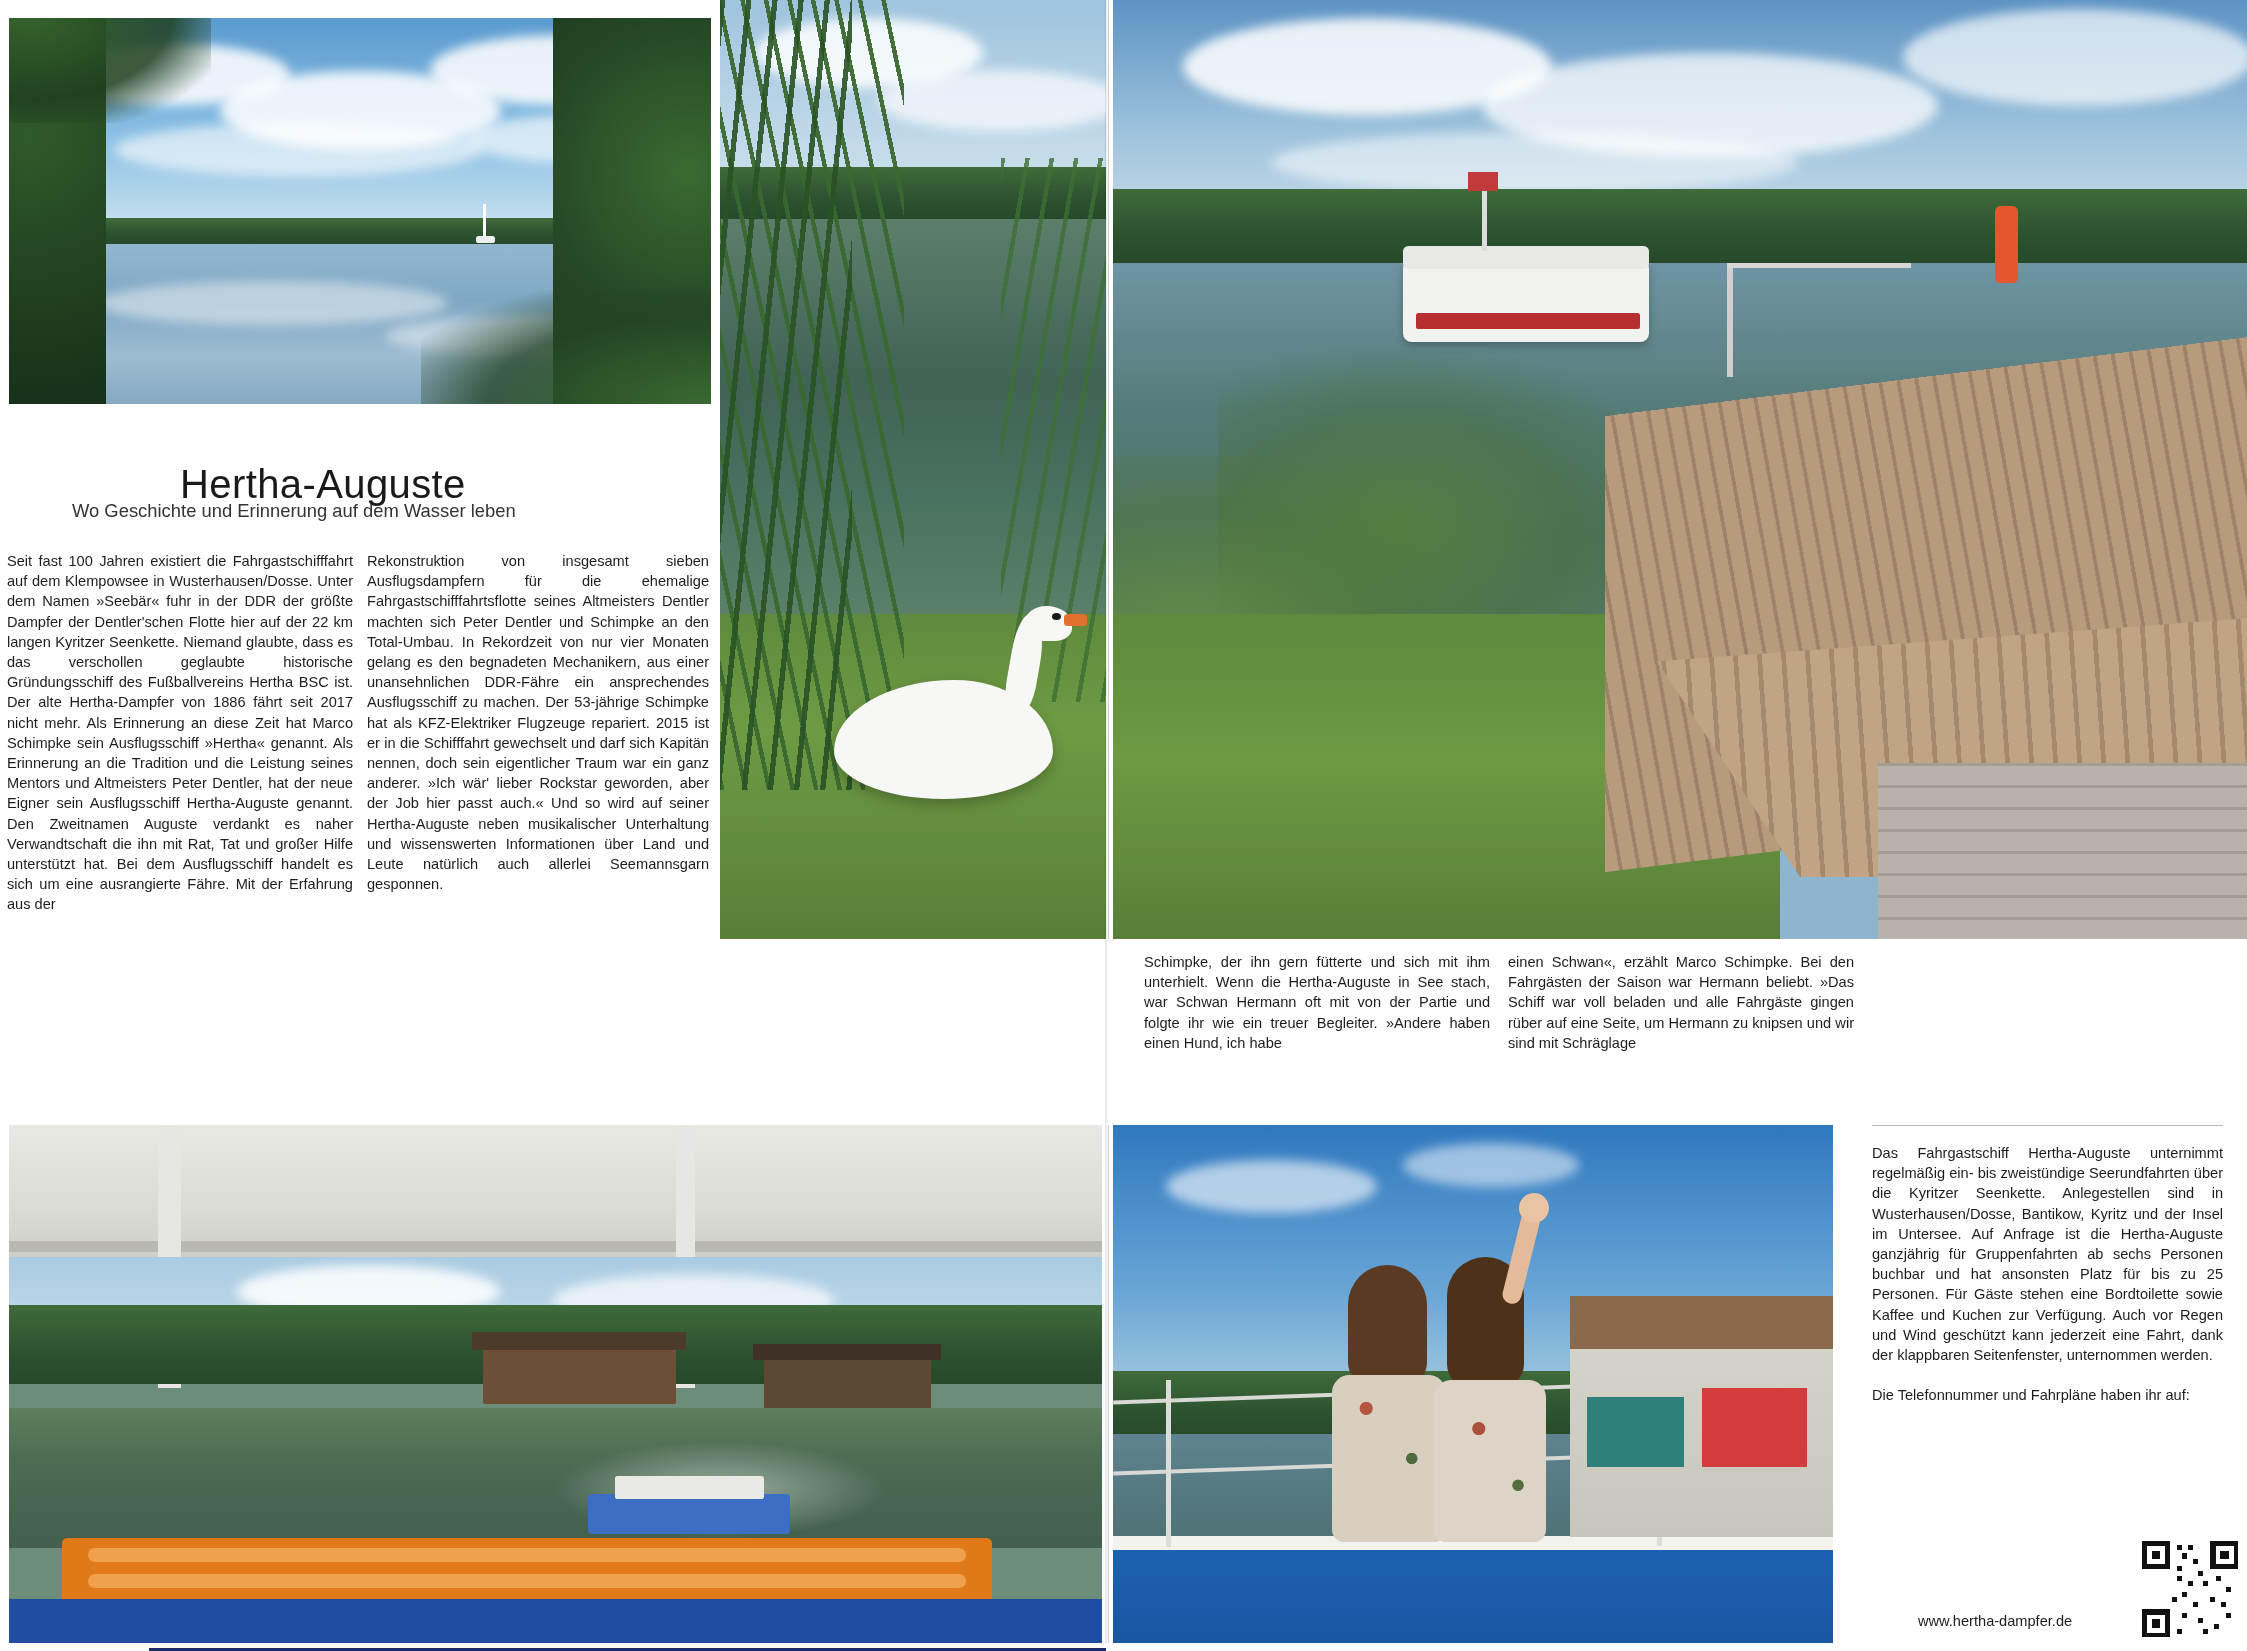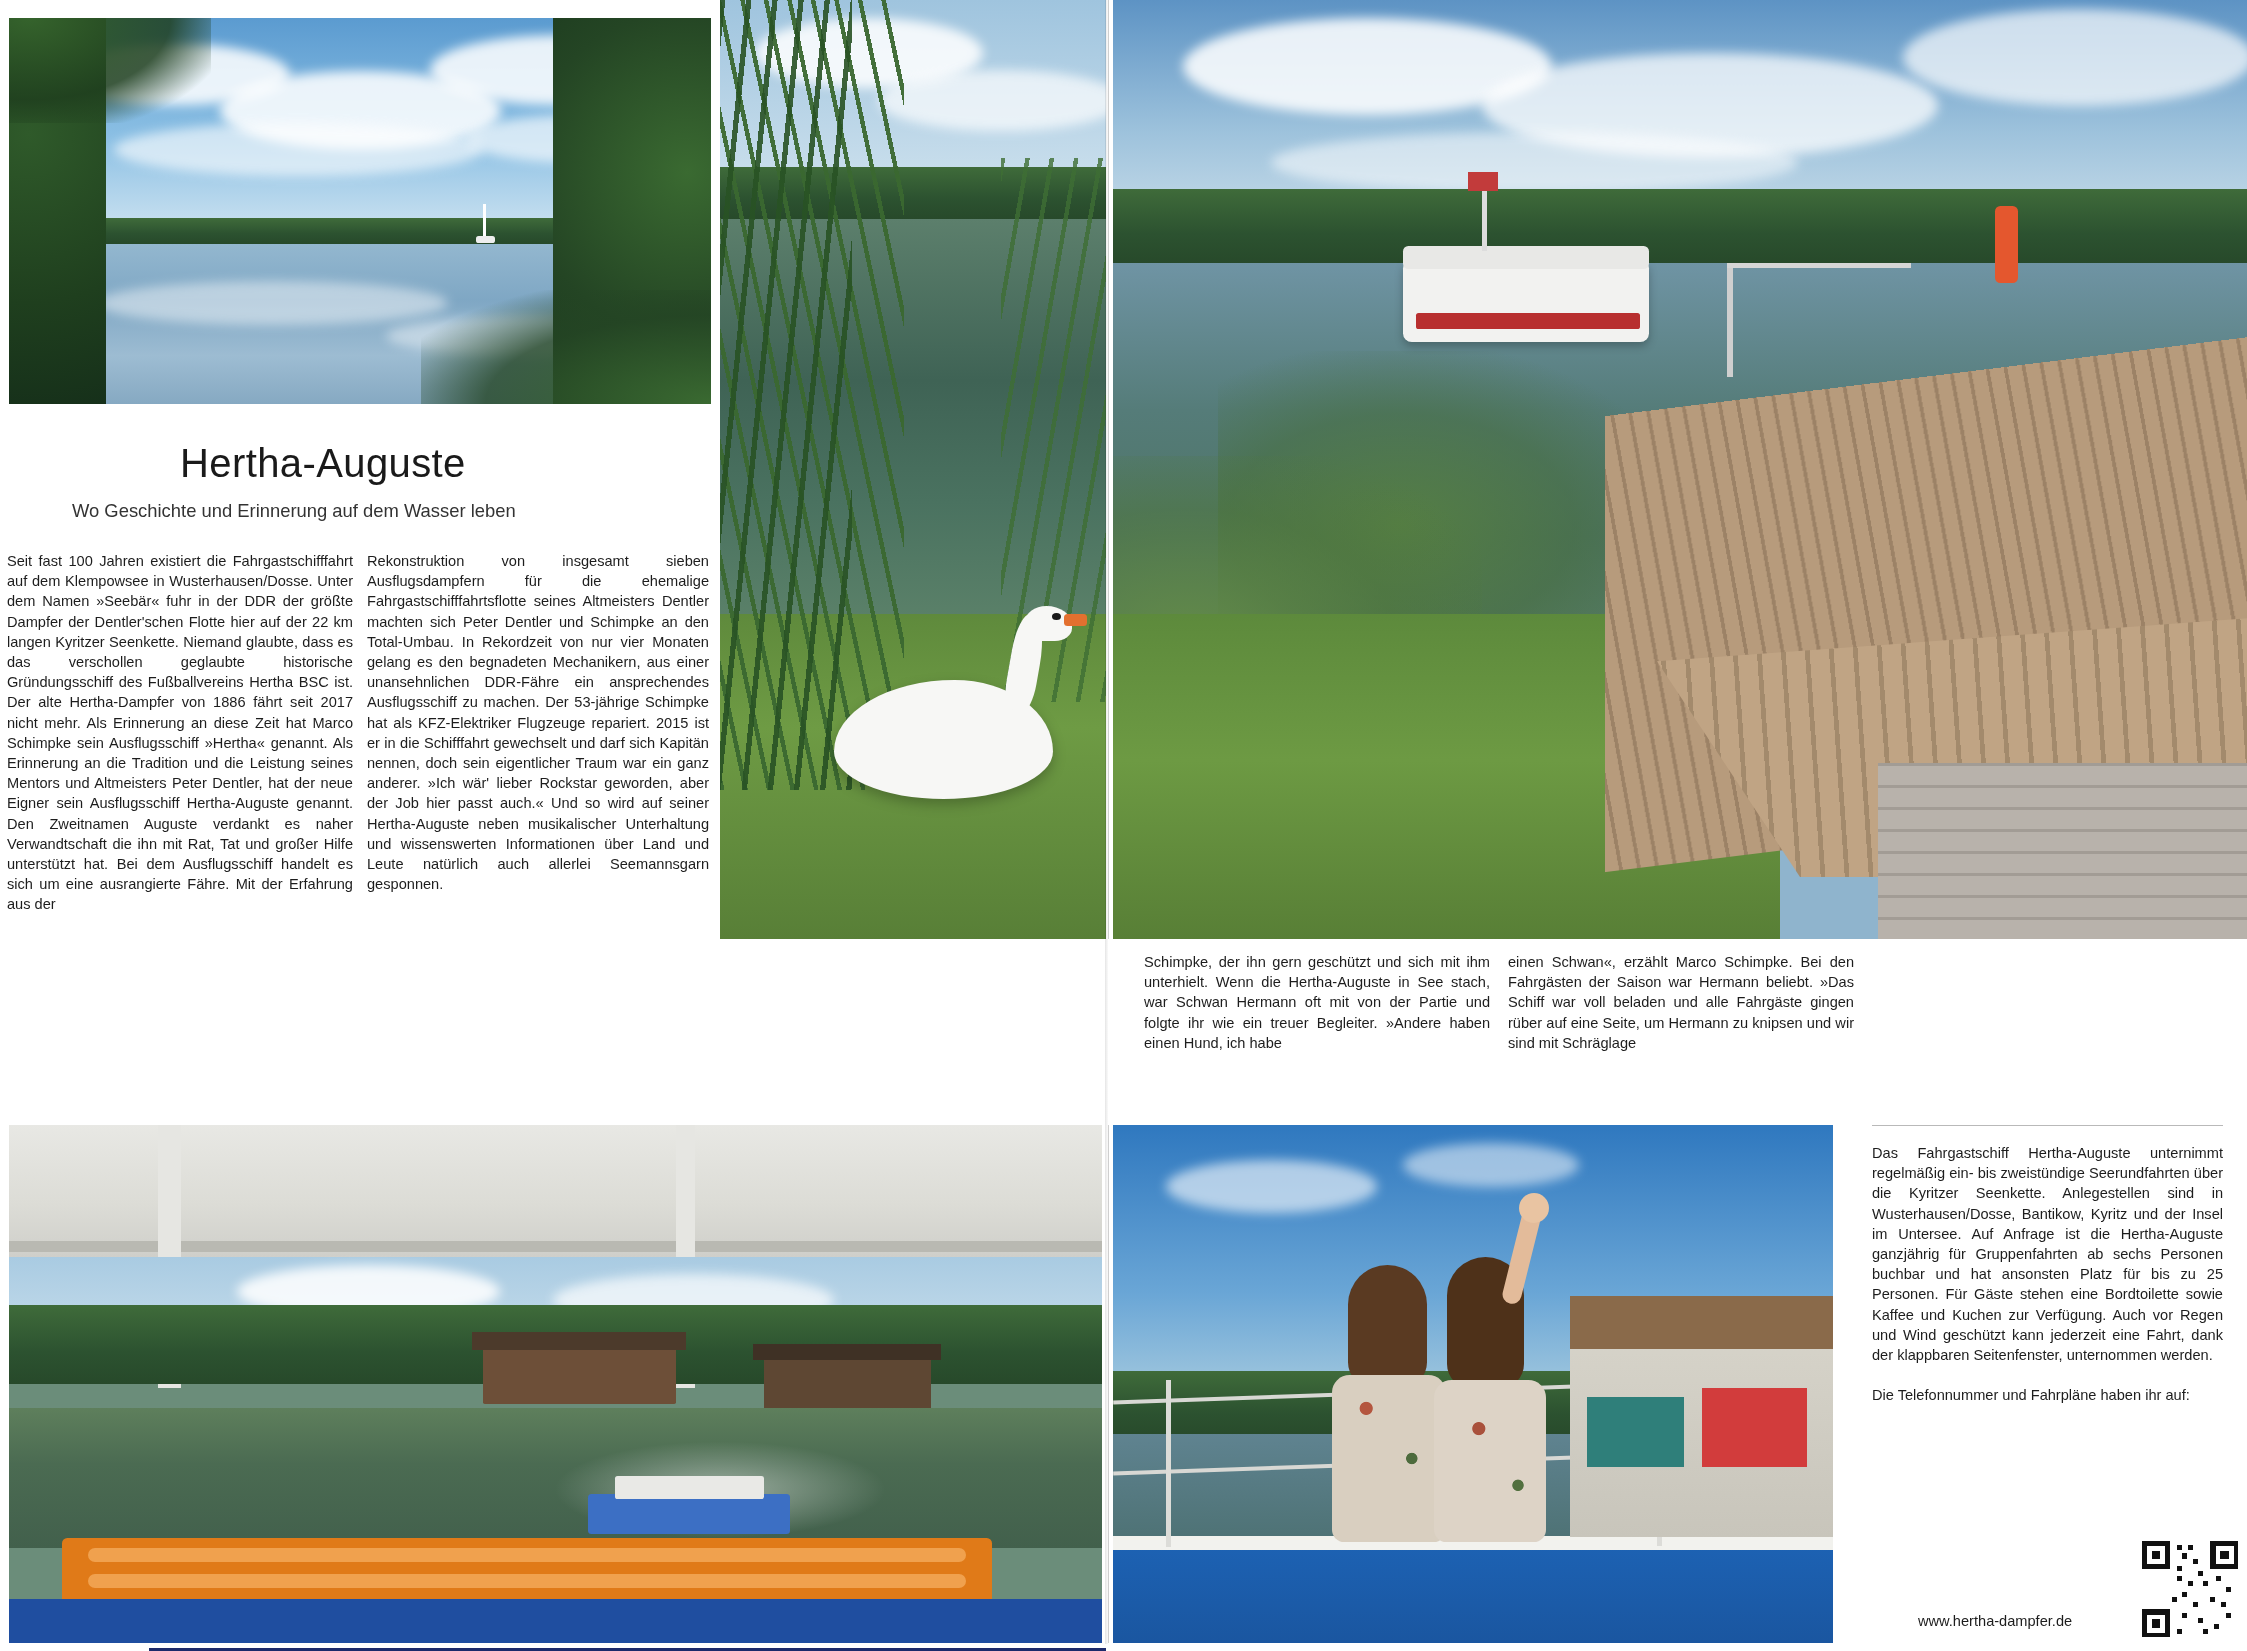--- a/index.html
+++ b/index.html
@@ -170,34 +170,34 @@
 
     <div style="position:absolute; left:882px; top:206px; width:23px; height:77px; background:#e4572e; border-radius:5.3px;"></div>
 
     <div style="position:absolute; right:0; bottom:0; width:369px; height:176px; background:
       repeating-linear-gradient(0deg,#b8b2ab 0px,#b8b2ab 19.3px,#a29c95 19.3px,#a29c95 22px),
       repeating-linear-gradient(90deg,#bdb7b0 0px,#bdb7b0 23px,#a8a29b 23px,#a8a29b 25.5px);"></div>
   </div>
 
   <div class="vline" style="left:1108px; top:0; height:939px;"></div>
 
-  <div class="title" style="left:180px; top:441px;">Hertha-Auguste</div>
+  <div class="title" style="left:180px; top:462px;">Hertha-Auguste</div>
   <div class="subtitle" style="left:72px; top:500px;">Wo Geschichte und Erinnerung auf dem Wasser leben</div>
 
   <div class="col" style="left:7px; top:551px; width:346px;">
     <p>Seit fast 100 Jahren existiert die Fahrgastschifffahrt auf dem Klempowsee in Wusterhausen/Dosse. Unter dem Namen »Seebär« fuhr in der DDR der größte Dampfer der Dentler'schen Flotte hier auf der 22 km langen Kyritzer Seenkette. Niemand glaubte, dass es das verschollen geglaubte historische Gründungsschiff des Fußballvereins Hertha BSC ist. Der alte Hertha-Dampfer von 1886 fährt seit 2017 nicht mehr. Als Erinnerung an diese Zeit hat Marco Schimpke sein Ausflugsschiff »Hertha« genannt. Als Erinnerung an die Tradition und die Leistung seines Mentors und Altmeisters Peter Dentler, hat der neue Eigner sein Ausflugsschiff Hertha-Auguste genannt. Den Zweitnamen Auguste verdankt es naher Verwandtschaft die ihn mit Rat, Tat und großer Hilfe unterstützt hat. Bei dem Ausflugsschiff handelt es sich um eine ausrangierte Fähre. Mit der Erfahrung aus der</p>
   </div>
 
   <div class="col" style="left:367px; top:551px; width:342px;">
     <p>Rekonstruktion von insgesamt sieben Ausflugsdampfern für die ehemalige Fahrgastschifffahrtsflotte seines Altmeisters Dentler machten sich Peter Dentler und Schimpke an den Total-Umbau. In Rekordzeit von nur vier Monaten gelang es den begnadeten Mechanikern, aus einer unansehnlichen DDR-Fähre ein ansprechendes Ausflugsschiff zu machen. Der 53-jährige Schimpke hat als KFZ-Elektriker Flugzeuge repariert. 2015 ist er in die Schifffahrt gewechselt und darf sich Kapitän nennen, doch sein eigentlicher Traum war ein ganz anderer. »Ich wär' lieber Rockstar geworden, aber der Job hier passt auch.« Und so wird auf seiner Hertha-Auguste neben musikalischer Unterhaltung und wissenswerten Informationen über Land und Leute natürlich auch allerlei Seemannsgarn gesponnen.</p>
   </div>
 
 
   <div class="col" style="left:1144px; top:952px; width:346px;">
-    <p>Schimpke, der ihn gern geschützt und sich mit ihm unterhielt. Wenn die Hertha-Auguste in See stach, war Schwan Hermann oft mit von der Partie und folgte ihr wie ein treuer Begleiter. »Andere haben einen Hund, ich habe</p>
+    <p>Schimpke, der ihn gern fütterte und sich mit ihm unterhielt. Wenn die Hertha-Auguste in See stach, war Schwan Hermann oft mit von der Partie und folgte ihr wie ein treuer Begleiter. »Andere haben einen Hund, ich habe</p>
   </div>
 
   <div class="col" style="left:1508px; top:952px; width:346px;">
     <p>einen Schwan«, erzählt Marco Schimpke. Bei den Fahrgästen der Saison war Hermann beliebt. »Das Schiff war voll beladen und alle Fahrgäste gingen rüber auf eine Seite, um Hermann zu knipsen und wir sind mit Schräglage</p>
   </div>
 
 
   <div class="hr" style="left:1872px; top:1125px; width:351px;"></div>
 
   <div class="col" style="left:1872px; top:1143px; width:351px;">

